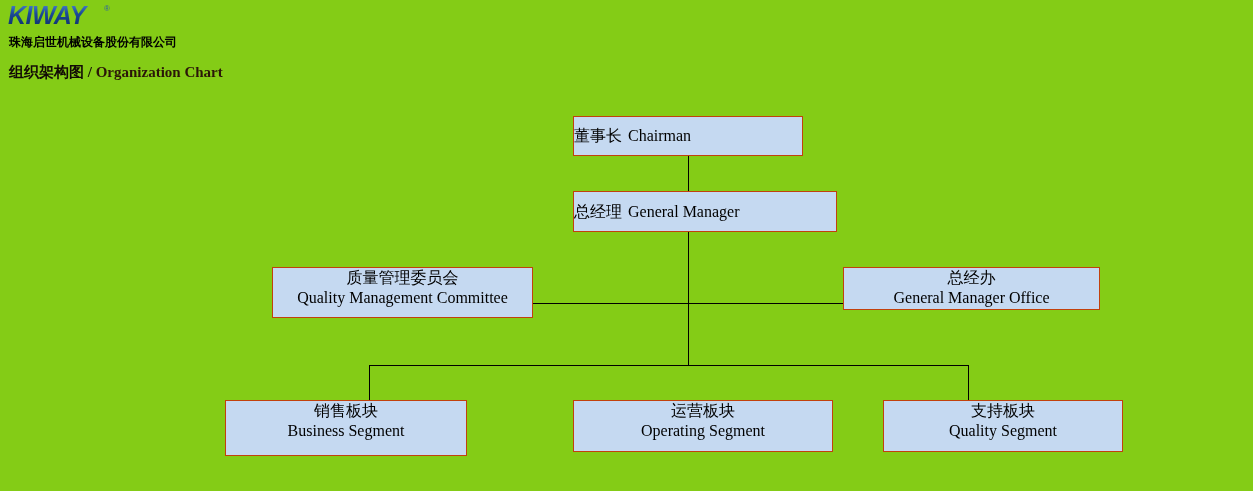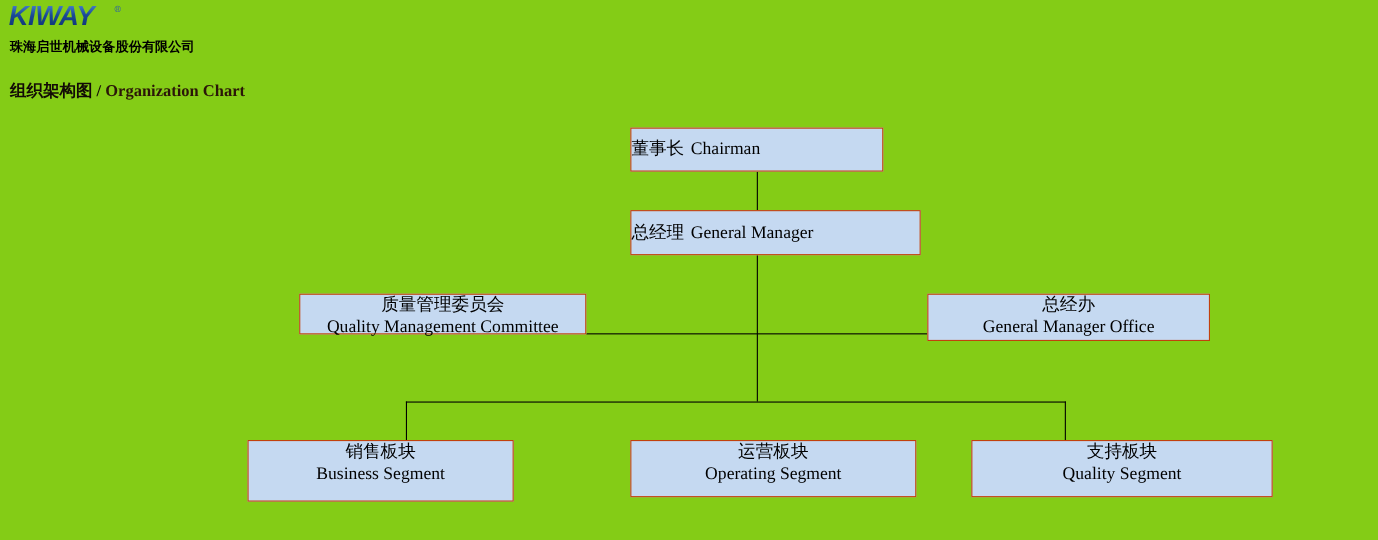--- a/index.html
+++ b/index.html
@@ -66,21 +66,20 @@
   .chart-title {
     position: absolute;
     left: 9px;
     top: 63px;
     font-family: "Liberation Serif", "DejaVu Serif", serif;
     font-weight: bold;
     font-size: 15px;
     line-height: 18px;
     color: #120a06;
     white-space: nowrap;
-    margin-top: 11px;
   }
   .chart-title .en {
     color: #2b1608;
   }
 
   
   .line {
     position: absolute;
     background: #000000;
   }
@@ -148,38 +147,38 @@
   <div class="node single" style="left:573px; top:116px; width:230px; height:40px;">
     <span class="cn">董事长</span>
     <span class="en">Chairman</span>
   </div>
 
   <div class="node single" style="left:573px; top:191px; width:264px; height:41px;">
     <span class="cn">总经理</span>
     <span class="en">General Manager</span>
   </div>
 
-  <div class="node" style="left:272px; top:267px; width:261px; height:37px;">
+  <div class="node" style="left:272px; top:267px; width:261px; height:51px;">
     <span class="cn">质量管理委员会</span>
     <span class="en">Quality Management Committee</span>
   </div>
 
   <div class="node" style="left:843px; top:267px; width:257px; height:43px;">
     <span class="cn">总经办</span>
     <span class="en">General Manager Office</span>
   </div>
 
   <div class="node" style="left:225px; top:400px; width:242px; height:56px;">
     <span class="cn">销售板块</span>
     <span class="en">Business Segment</span>
   </div>
 
   <div class="node" style="left:573px; top:400px; width:260px; height:52px;">
     <span class="cn">运营板块</span>
     <span class="en">Operating Segment</span>
   </div>
 
-  <div class="node" style="left:883px; top:400px; width:274px; height:52px;">
+  <div class="node" style="left:883px; top:400px; width:240px; height:52px;">
     <span class="cn">支持板块</span>
     <span class="en">Quality Segment</span>
   </div>
 
 </div>
 
 </body></html>

